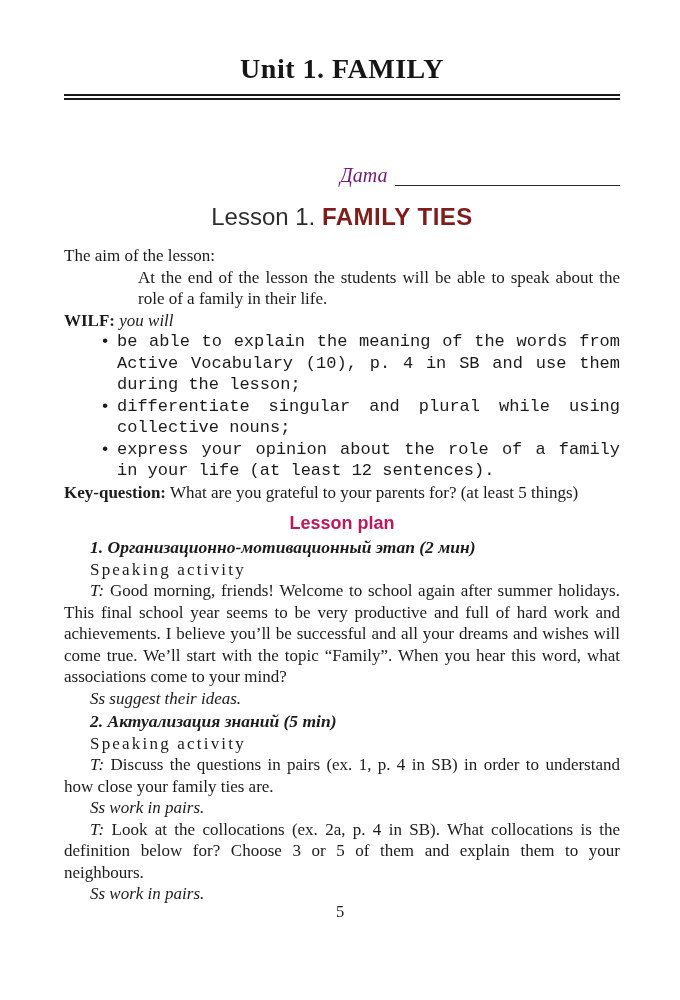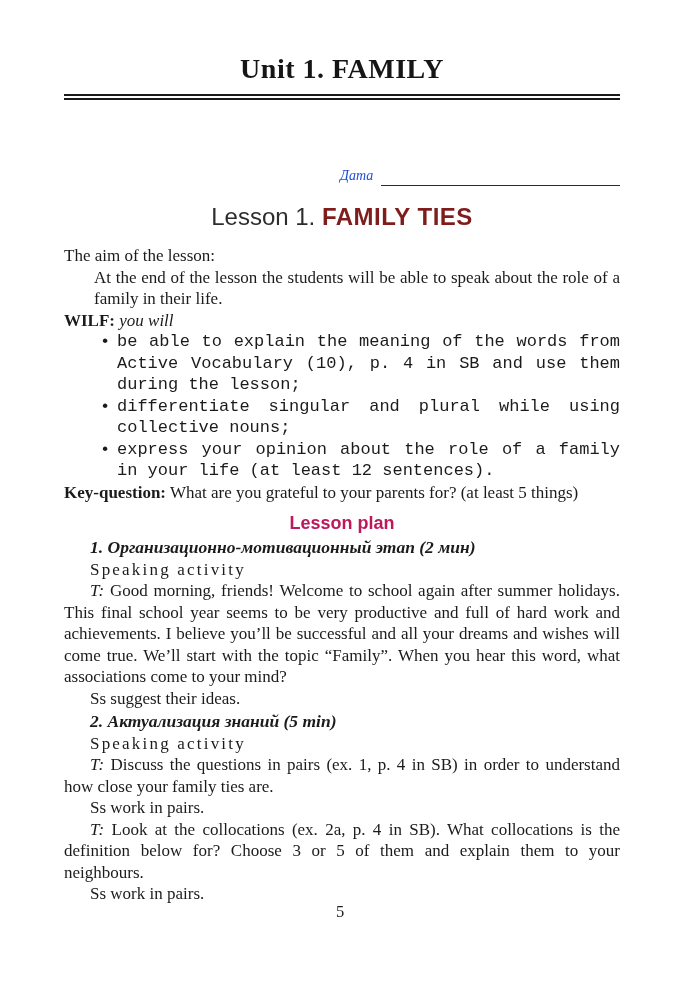--- a/index.html
+++ b/index.html
@@ -32,22 +32,22 @@
   }
 
   .date-row {
     margin-top: 64px;
     margin-left: 276px;
     display: flex; align-items: flex-end;
     height: 22px;
   }
   .date-label {
     font-style: italic;
-    font-size: 14px;
-    color: #1d4ed8;
+    font-size: 20px;
+    color: #701a75;
     padding-right: 8px;
     white-space: nowrap;
   }
   .date-blank {
     flex: 1 1 auto;
     border-bottom: 1.5px solid #2a2a2a;
     height: 100%;
   }
 
   .lesson-title {
@@ -58,21 +58,21 @@
     color: #2d2d2d;
     font-weight: 400;
   }
   .lesson-title .strong {
     font-weight: 700;
     color: #7f1d1d;
     letter-spacing: 0.5px;
   }
 
   .aim-label { margin-top: 13px; font-weight: normal; }
-  .block-indent { margin-left: 30px; text-align: justify; }
+  .block-indent { margin-left: 74px; text-align: justify; }
   .wilf b { font-weight: bold; }
   .wilf .it { font-style: italic; margin-top: 8px; }
 
   ul.objectives { list-style: none; }
   ul.objectives li {
     padding-left: 53px;
     text-align: justify;
     position: relative;
     font-family: Liberation Mono, monospace;
   }
@@ -109,20 +109,21 @@
     text-indent: 26px;
     letter-spacing: 2.2px;
   }
   .speech {
     text-indent: 26px;
     text-align: justify;
   }
   .speech .t { font-style: italic; }
   .ss {
     text-indent: 26px;
+    font-style: italic;
   }
 
   .page-number {
     position: absolute;
     top: 901px; left: 0;
     width: 680px;
     text-align: center;
     font-size: 16.5px;
     color: #222;
   }

